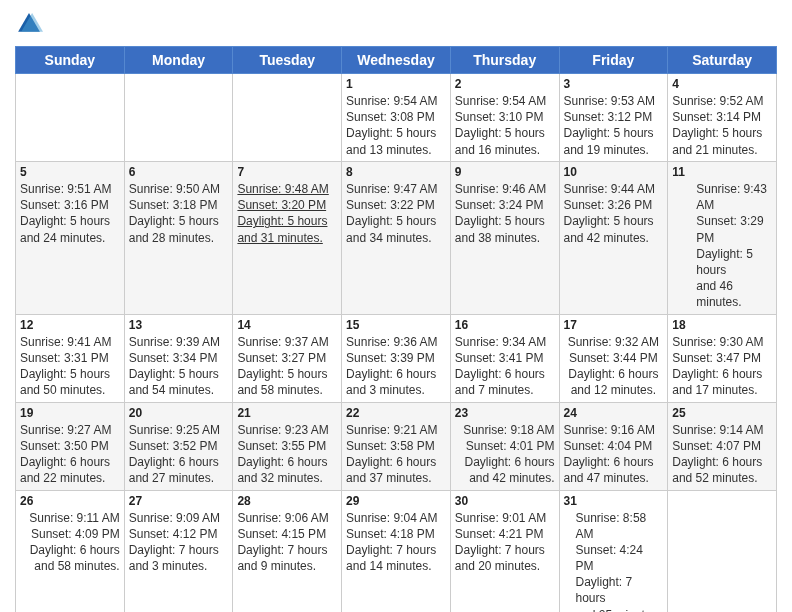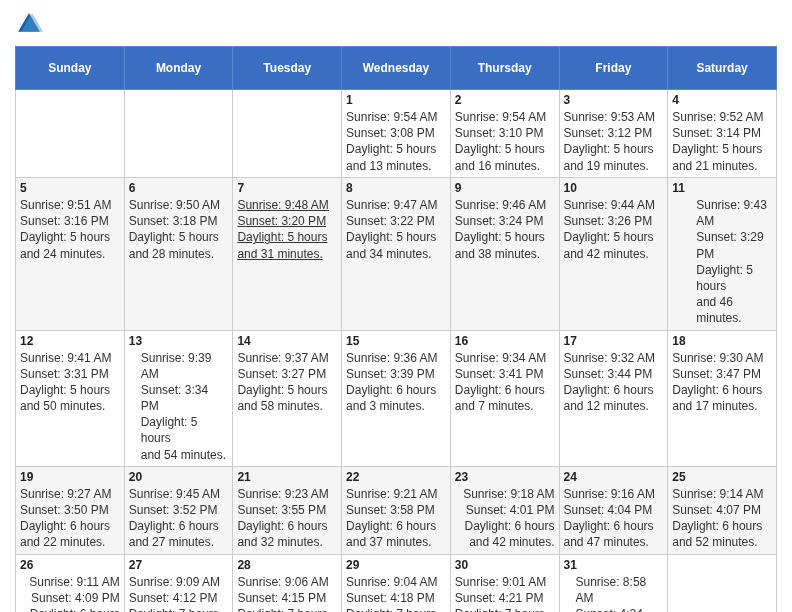--- a/index.html
+++ b/index.html
@@ -55,24 +55,24 @@
     }
     .calendar {
       width: 100%;
       border-collapse: collapse;
       flex: 1;
       table-layout: fixed;
     }
     .calendar thead th {
       background: #3a6ec2;
       color: #fff;
-      font-size: 12px;
+      font-size: 14px;
       font-weight: bold;
       text-align: center;
-      padding: 14px 2px;
+      padding: 5px 2px;
       border: 1px solid #5588d0;
     }
     .calendar tbody td {
       border: 1px solid #ccc;
       vertical-align: top;
       padding: 3px 4px;
       font-size: 10px;
       color: #333;
       background: #fff;
       height: 88px;
@@ -218,21 +218,21 @@
         <tr>
           <td>
             <span class="day-num">12</span>
             <div class="day-info" style="white-space: pre-line;">Sunrise: 9:41 AM
 Sunset: 3:31 PM
 Daylight: 5 hours
 and 50 minutes.</div>
           </td>
           <td>
             <span class="day-num">13</span>
-            <div class="day-info" style="white-space: pre-line; margin-left: 12px;">Sunrise: 9:39 AM
+            <div class="day-info" style="white-space: pre-line;">Sunrise: 9:39 AM
 Sunset: 3:34 PM
 Daylight: 5 hours
 and 54 minutes.</div>
           </td>
           <td>
             <span class="day-num">14</span>
             <div class="day-info" style="white-space: pre-line;">Sunrise: 9:37 AM
 Sunset: 3:27 PM
 Daylight: 5 hours
 and 58 minutes.</div>
@@ -246,21 +246,21 @@
           </td>
           <td>
             <span class="day-num">16</span>
             <div class="day-info" style="white-space: pre-line;">Sunrise: 9:34 AM
 Sunset: 3:41 PM
 Daylight: 6 hours
 and 7 minutes.</div>
           </td>
           <td>
             <span class="day-num">17</span>
-            <div class="day-info" style="white-space: pre-line;">Sunrise: 9:32 AM
+            <div class="day-info" style="white-space: pre-line; text-align: center;">Sunrise: 9:32 AM
 Sunset: 3:44 PM
 Daylight: 6 hours
 and 12 minutes.</div>
           </td>
           <td>
             <span class="day-num">18</span>
             <div class="day-info" style="white-space: pre-line;">Sunrise: 9:30 AM
 Sunset: 3:47 PM
 Daylight: 6 hours
 and 17 minutes.</div>
@@ -269,21 +269,21 @@
         <tr>
           <td>
             <span class="day-num">19</span>
             <div class="day-info" style="white-space: pre-line;">Sunrise: 9:27 AM
 Sunset: 3:50 PM
 Daylight: 6 hours
 and 22 minutes.</div>
           </td>
           <td>
             <span class="day-num">20</span>
-            <div class="day-info" style="white-space: pre-line;">Sunrise: 9:45 AM
+            <div class="day-info" style="white-space: pre-line;">Sunrise: 9:25 AM
 Sunset: 3:52 PM
 Daylight: 6 hours
 and 27 minutes.</div>
           </td>
           <td>
             <span class="day-num">21</span>
             <div class="day-info" style="white-space: pre-line;">Sunrise: 9:23 AM
 Sunset: 3:55 PM
 Daylight: 6 hours
 and 32 minutes.</div>

